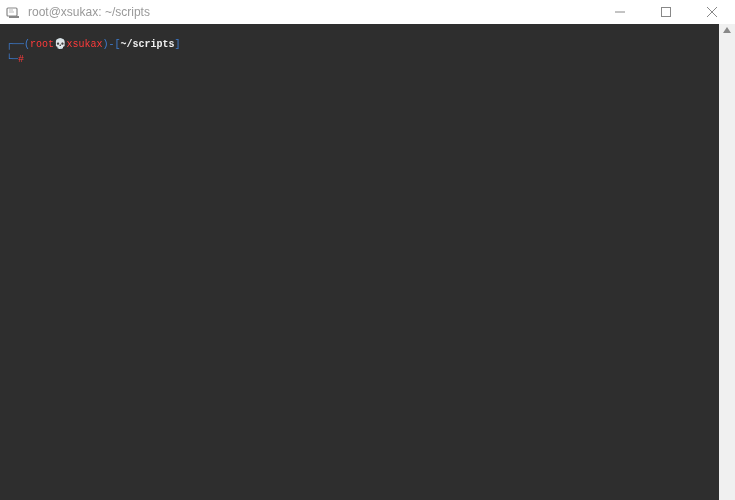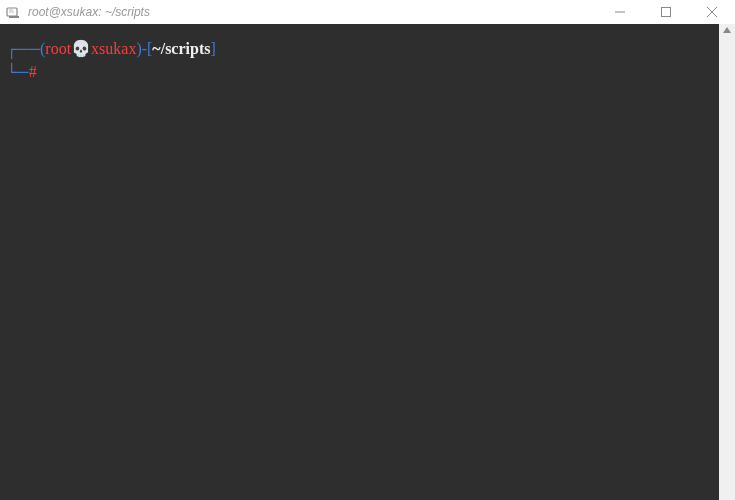--- a/index.html
+++ b/index.html
@@ -1,26 +1,26 @@
 <!DOCTYPE html>
 <html><head>
   <meta charset="utf-8">
   <style>
     * { margin: 0; padding: 0; box-sizing: border-box; }
     html, body { width: 735px; height: 500px; overflow: hidden; font-family: 'Segoe UI', sans-serif; background: #fff; }
     .window { width: 735px; height: 500px; display: flex; flex-direction: column; background: #fff; }
     .titlebar { height: 24px; background: #fff; display: flex; align-items: center; padding: 0 0 0 4px; position: relative; }
     .app-icon { width: 18px; height: 18px; display: flex; align-items: center; justify-content: center; margin-right: 6px; }
     .app-icon svg { width: 16px; height: 16px; }
-    .title-text { font-size: 12px; color: #999; flex: 1; font-style: italic; }
+    .title-text { font-size: 12px; color: #999; flex: 1; }
     .window-controls { display: flex; height: 24px; }
     .win-btn { width: 46px; height: 24px; display: flex; align-items: center; justify-content: center; cursor: default; color: #888; }
     .win-btn svg { width: 10px; height: 10px; stroke: currentColor; stroke-width: 1; fill: none; }
     .client-area { flex: 1; display: flex; background: #2e2e2e; position: relative; }
-    .terminal { flex: 1; background: #2e2e2e; color: #ddd; font-family: Liberation Serif, serif; font-size: 16px; line-height: 1.35; padding: 14px 6px 23px 6px; white-space: pre; }
+    .terminal { flex: 1; background: #2e2e2e; color: #ddd; font-family: Liberation Mono, monospace; font-size: 10px; line-height: 1.35; padding: 14px 6px 23px 6px; white-space: pre; }
     .scrollbar { width: 16px; background: #f0f0f0; position: relative; }
     .scroll-arrow-up { position: absolute; top: 2px; left: 0; right: 0; display: flex; justify-content: center; color: #888; }
     .scroll-arrow-up svg { width: 10px; height: 8px; }
     .blue { color: #3e7ccf; }
     .red { color: #ff3b3b; }
     .white { color: #f0f0f0; font-weight: bold; }
     .prompt-line2 { margin-top: 1px; }
   </style>
 </head>
 <body>

